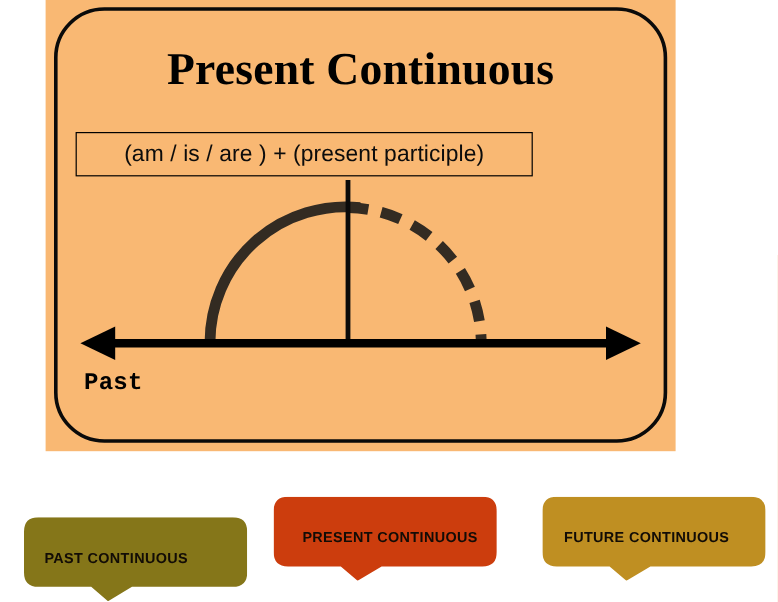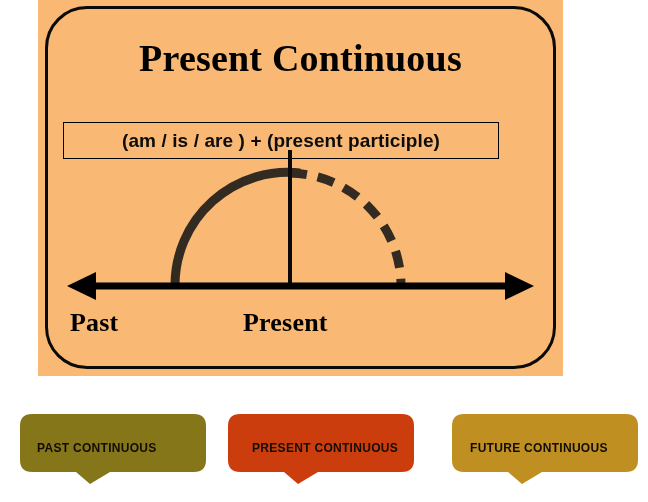--- a/index.html
+++ b/index.html
@@ -48,29 +48,28 @@
     font-weight: bold;
     font-size: 38px;
     line-height: 44px;
     color: #000000;
     letter-spacing: 0.2px;
   }
 
   #formula-box {
     position: absolute;
     left: 25px;
-    top: 122px;
-    width: 436px;
+    top: 110px;
+    width: 381px;
     height: 37px;
     border: 1.5px solid #000000;
     box-sizing: border-box;
     display: flex;
     align-items: center;
     justify-content: center;
-    font-weight: bold;
   }
   #formula-text {
     font-family: "Liberation Sans", sans-serif;
     font-size: 19px;
     color: #0c0c0c;
     letter-spacing: 0.1px;
     white-space: pre;
   }
 
   
@@ -78,23 +77,23 @@
     position: absolute;
     left: 0px;
     top: 140px;
     width: 525px;
     height: 165px;
   }
 
   
   .tl-label {
     position: absolute;
-    font-family: Liberation Serif, serif;
+    font-family: Liberation Mono, monospace;
     font-weight: bold;
-    font-size: 26px;
+    font-size: 20px;
     color: #000000;
     letter-spacing: 0.2px;
     white-space: nowrap;
   }
   #label-past    { left: 32px;  top: 308px; }
   #label-present { left: 205px; top: 308px; }
   #label-future  { left: 390px; top: 308px; }
 
   
   .bubble {
@@ -114,21 +113,21 @@
     position: absolute;
     top: 27px;
     font-family: "Liberation Sans", sans-serif;
     font-weight: bold;
     font-size: 12px;
     color: #120c06;
     letter-spacing: 0.3px;
     white-space: nowrap;
   }
 
-  #bubble-past    { left: 20px;  }
+  #bubble-past    { left: 20px; margin-top: 17px;  }
   #bubble-present { left: 228px; }
   #bubble-future  { left: 452px; }
 
   #bubble-past .bubble-label    { left: 17px; }
   #bubble-present .bubble-label { left: 24px; }
   #bubble-future .bubble-label  { left: 18px; text-align: center; }
 </style>
 </head>
 <body>
 
@@ -152,21 +151,20 @@
 
     <line x1="38" y1="146" x2="487" y2="146" stroke="#000000" stroke-width="7"></line>
 
     <polygon points="29,146 58,132 58,160" fill="#000000"></polygon>
 
     <polygon points="496,146 467,132 467,160" fill="#000000"></polygon>
   </svg>
 
   <div id="label-past" class="tl-label">Past</div>
 
-  <div id="label-present" class="tl-label">Present</div>
 
 </div>
 
 <div id="bubble-past" class="bubble">
   <svg class="bubble-body" viewBox="0 0 186 70" preserveAspectRatio="none">
     <path d="M 12 0 L 174 0 Q 186 0 186 12 L 186 46 Q 186 58 174 58
              L 90 58 L 70 70 L 56 58 L 12 58 Q 0 58 0 46 L 0 12 Q 0 0 12 0 Z" fill="#857619"></path>
   </svg>
   <span class="bubble-label">PAST CONTINUOUS</span>
 </div>

